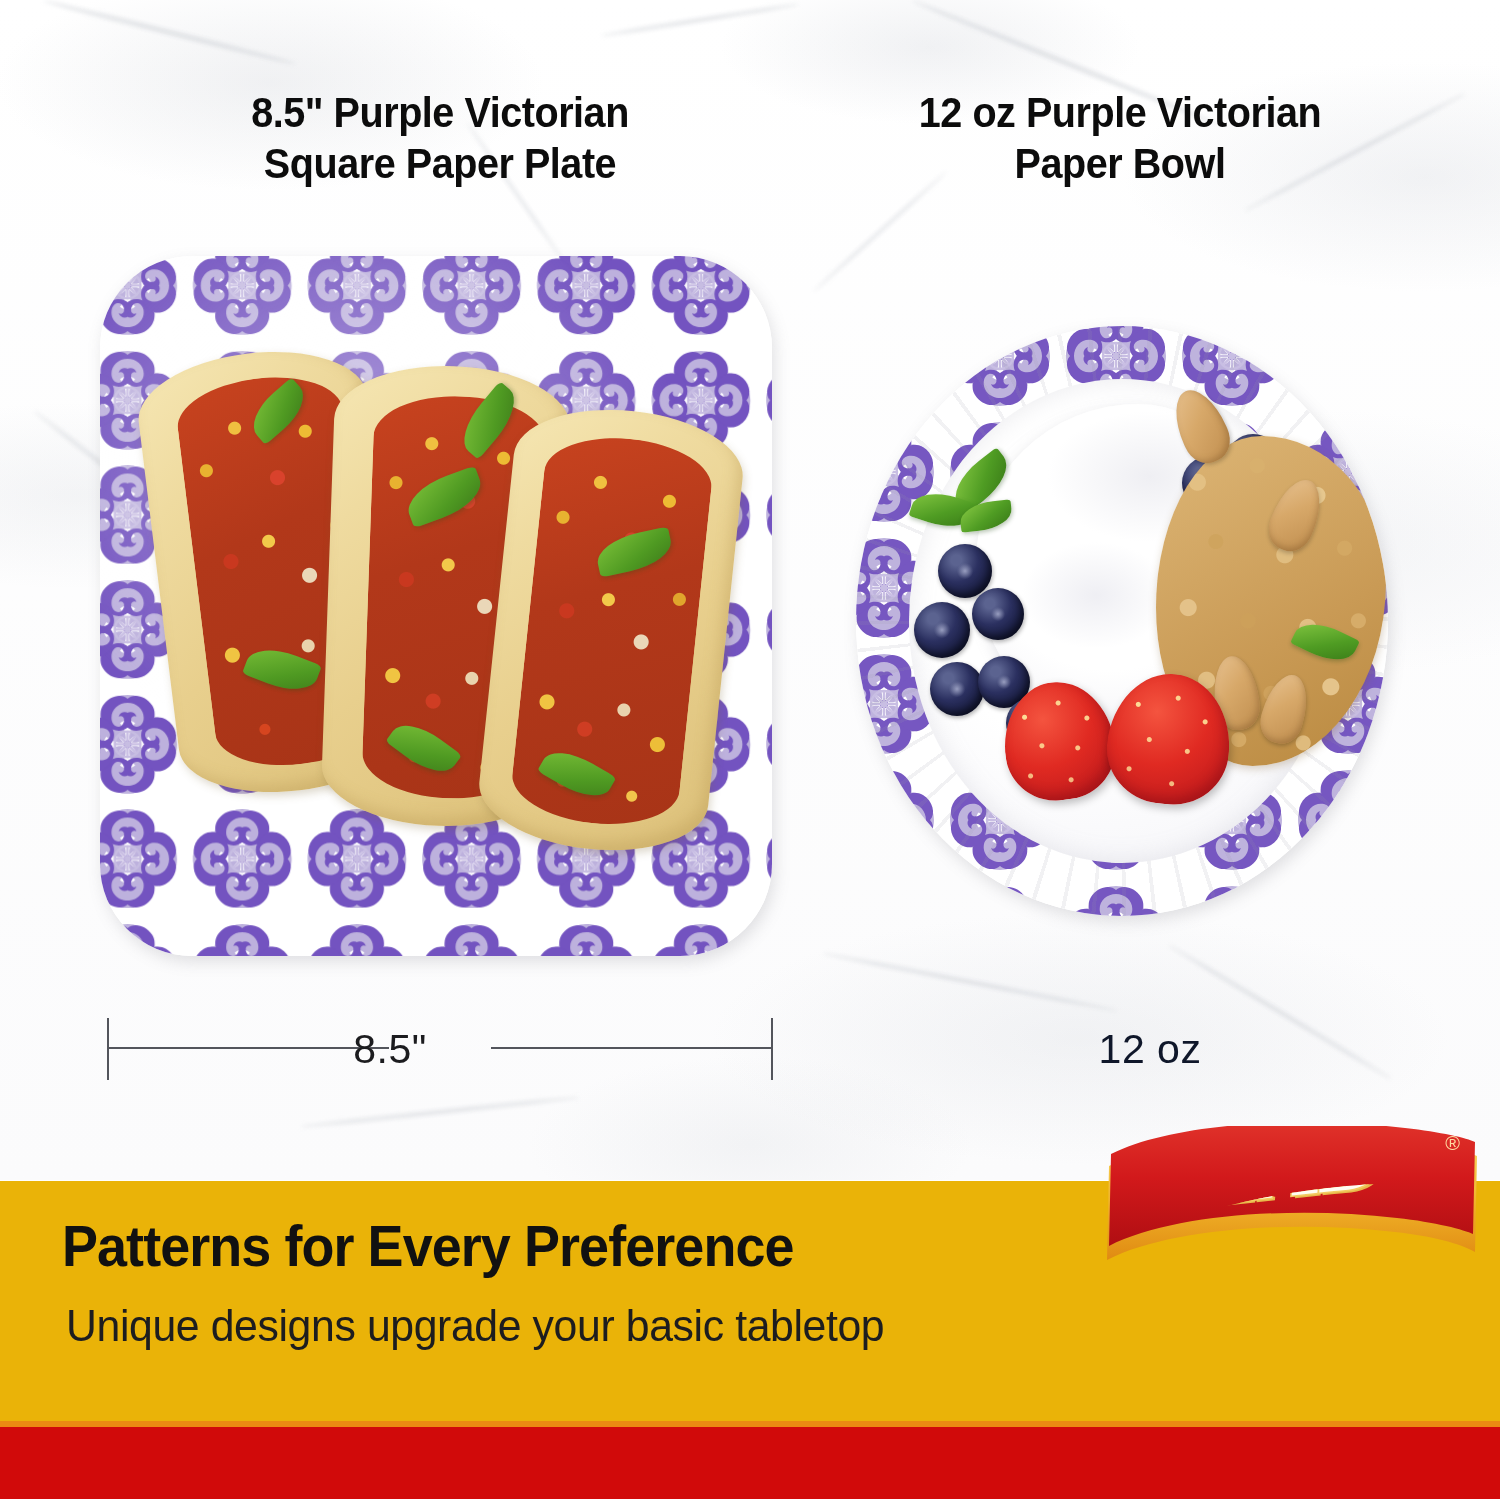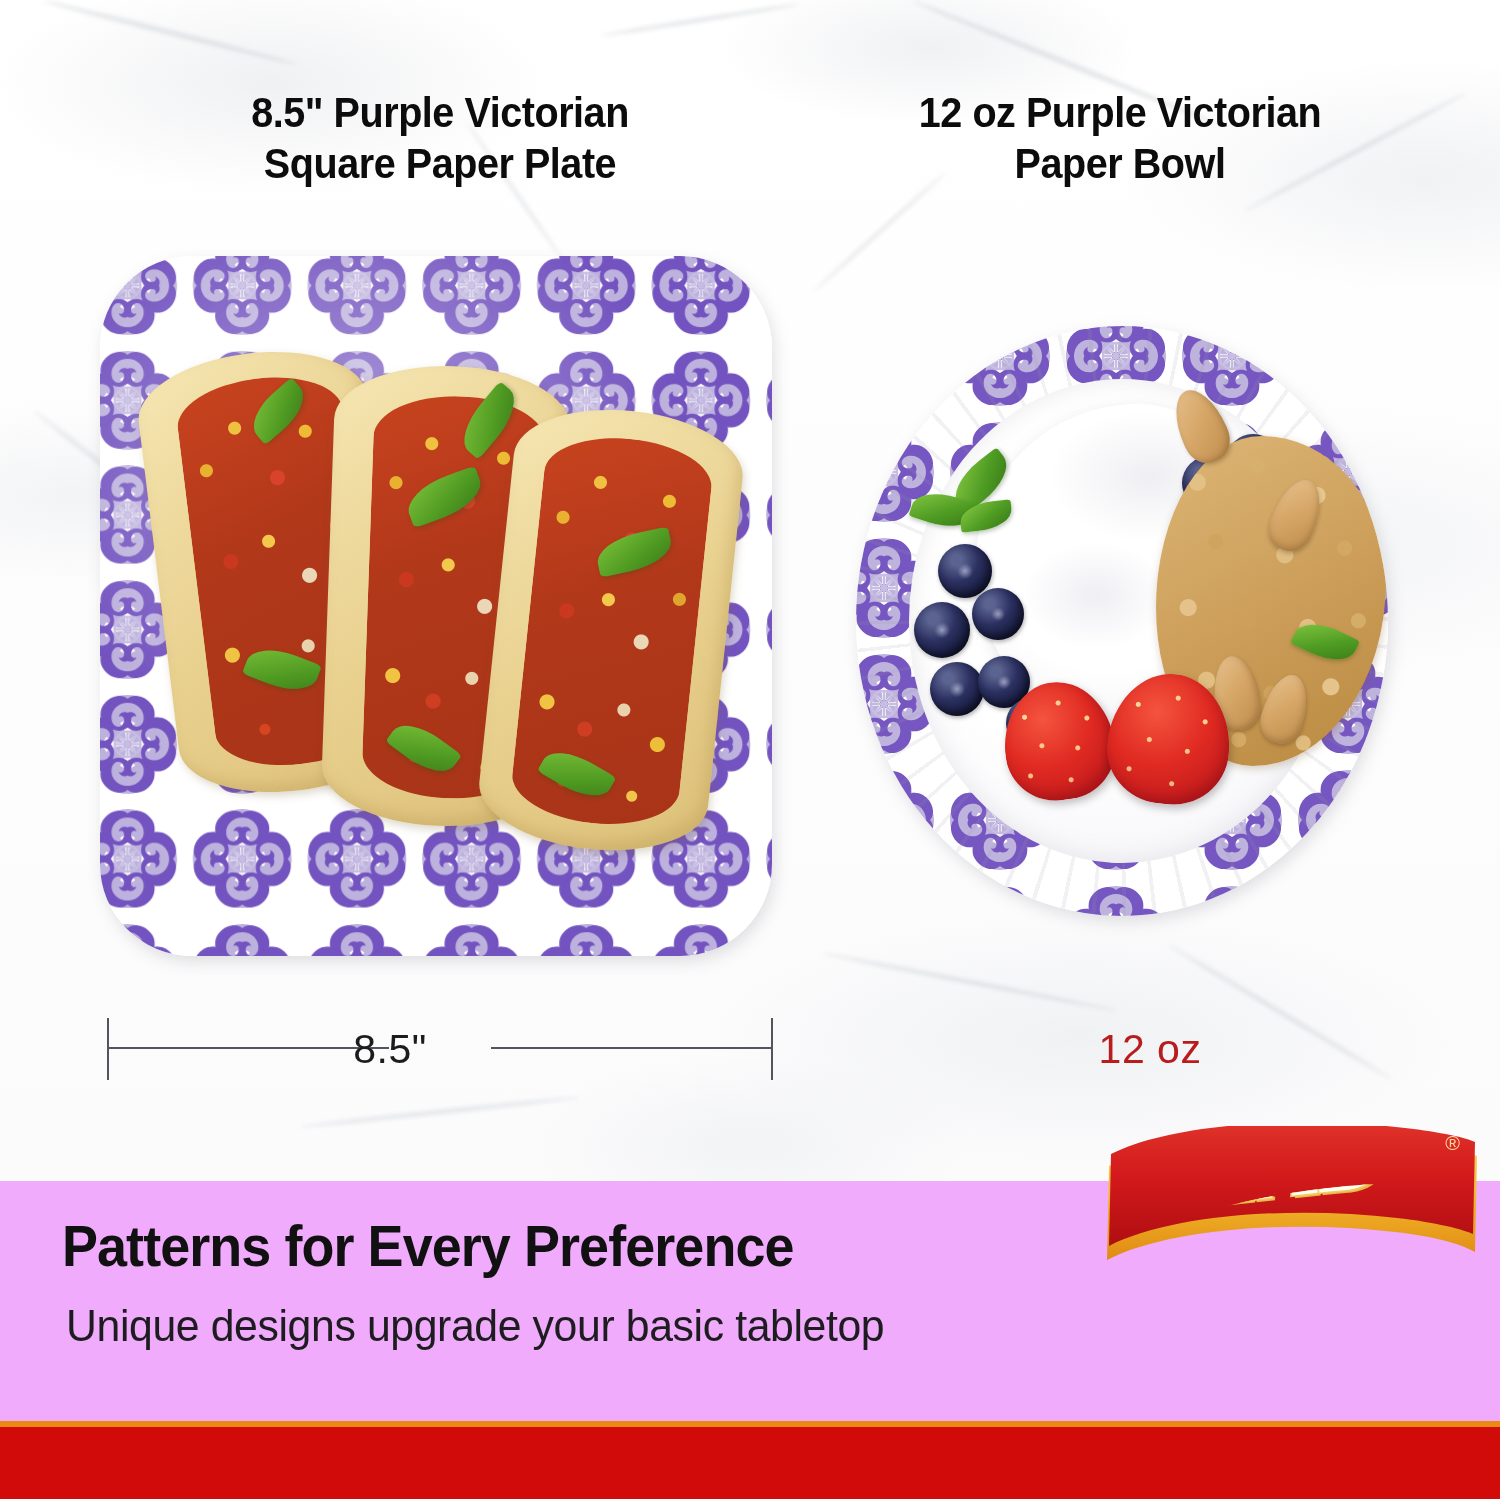--- a/index.html
+++ b/index.html
@@ -206,28 +206,28 @@
   #dimline .bar.r { right:0; width:282px; }
   #dim-left-label {
     position:absolute; left:0; top:1018px; width:780px; height:62px;
     display:flex; align-items:center; justify-content:center;
     font-size:41px; color:#1c1c1f; font-family:"Liberation Sans", sans-serif;
     letter-spacing:.5px;
   }
   #dim-right-label {
     position:absolute; left:950px; top:1018px; width:400px; height:62px;
     display:flex; align-items:center; justify-content:center;
-    font-size:41px; color:#b91c1c; font-family:"Liberation Sans", sans-serif;
+    font-size:41px; color:#0f172a; font-family:"Liberation Sans", sans-serif;
     letter-spacing:.5px;
   }
 
   
   #banner {
     position:absolute; left:0; top:1181px; width:1500px; height:240px;
-    background:#f0abfc;
+    background:#eab308;
   }
   #banner-title {
     position:absolute; left:62px; top:31px;
     font-weight:bold; font-size:58px; color:#111111;
     letter-spacing:-1px; transform:scaleX(.93); transform-origin:left center;
     white-space:nowrap;
   }
   #banner-sub {
     position:absolute; left:66px; top:119px;
     font-size:45px; color:#1d1d1f; letter-spacing:-.4px;

